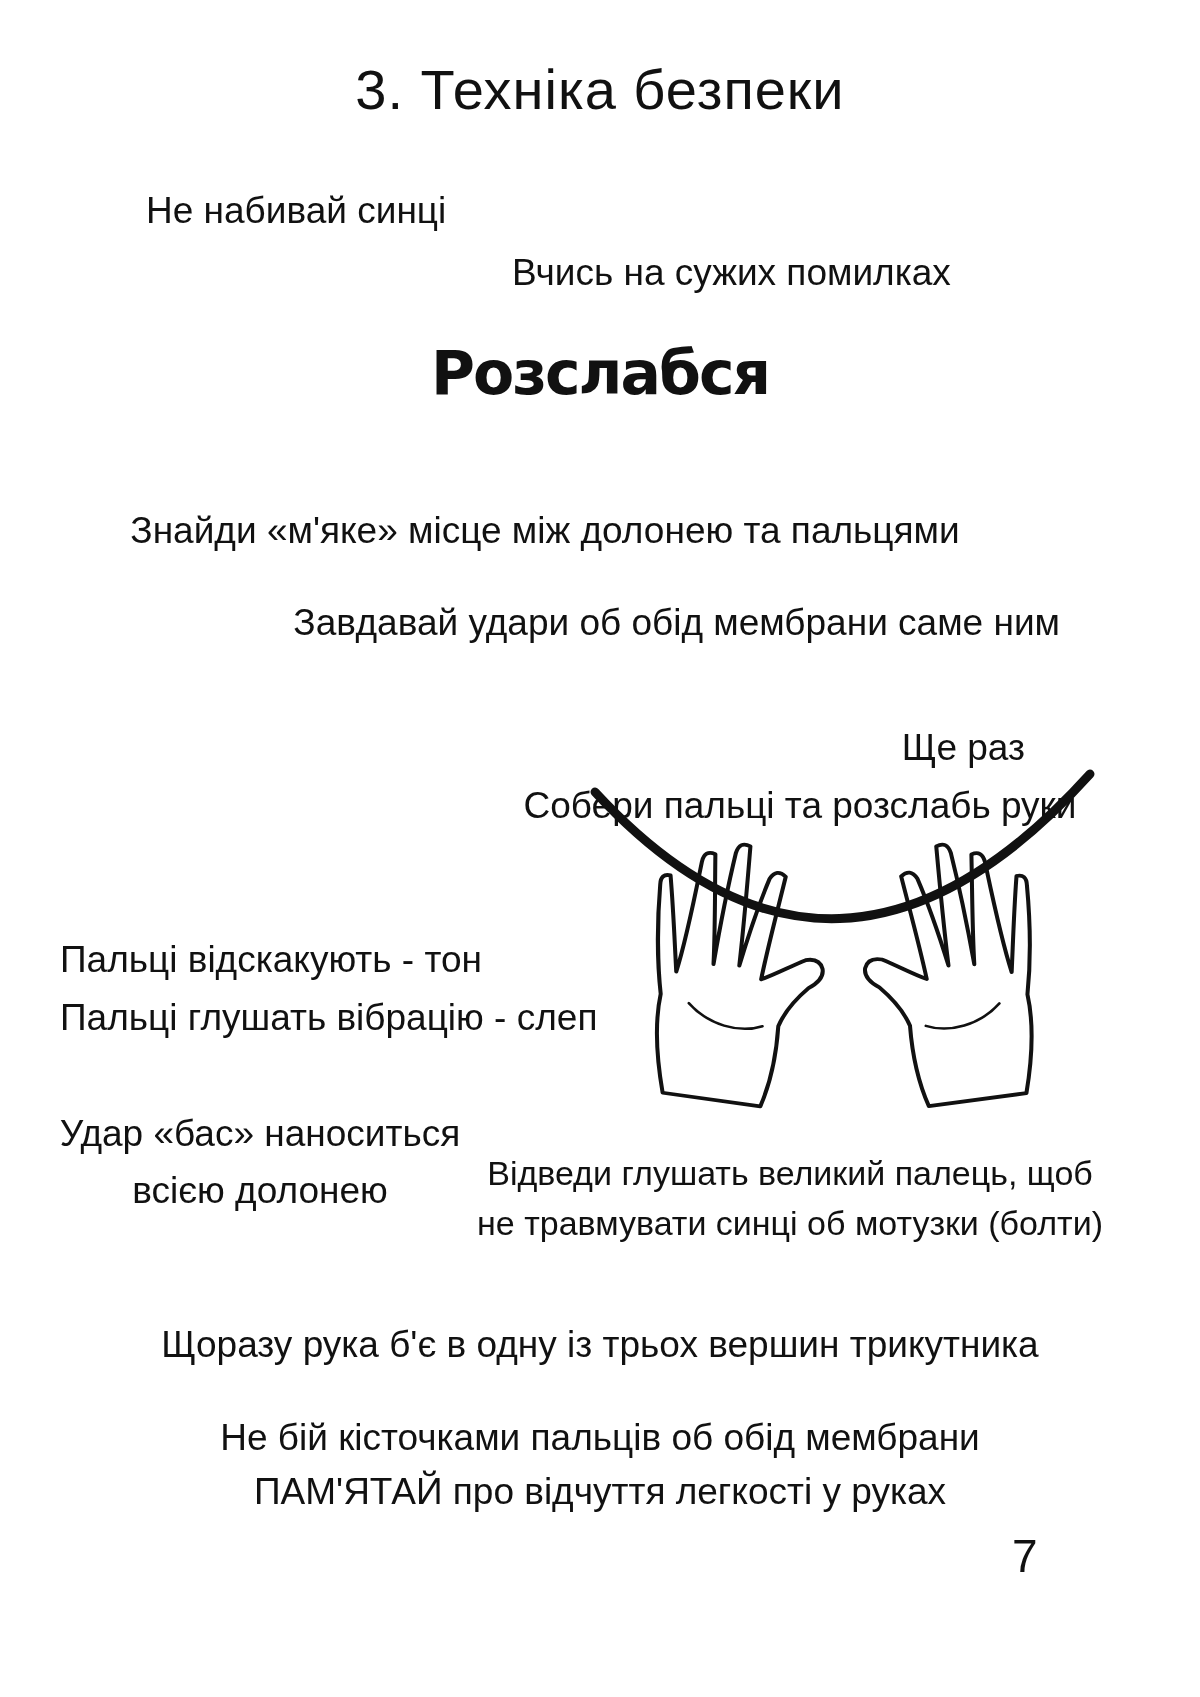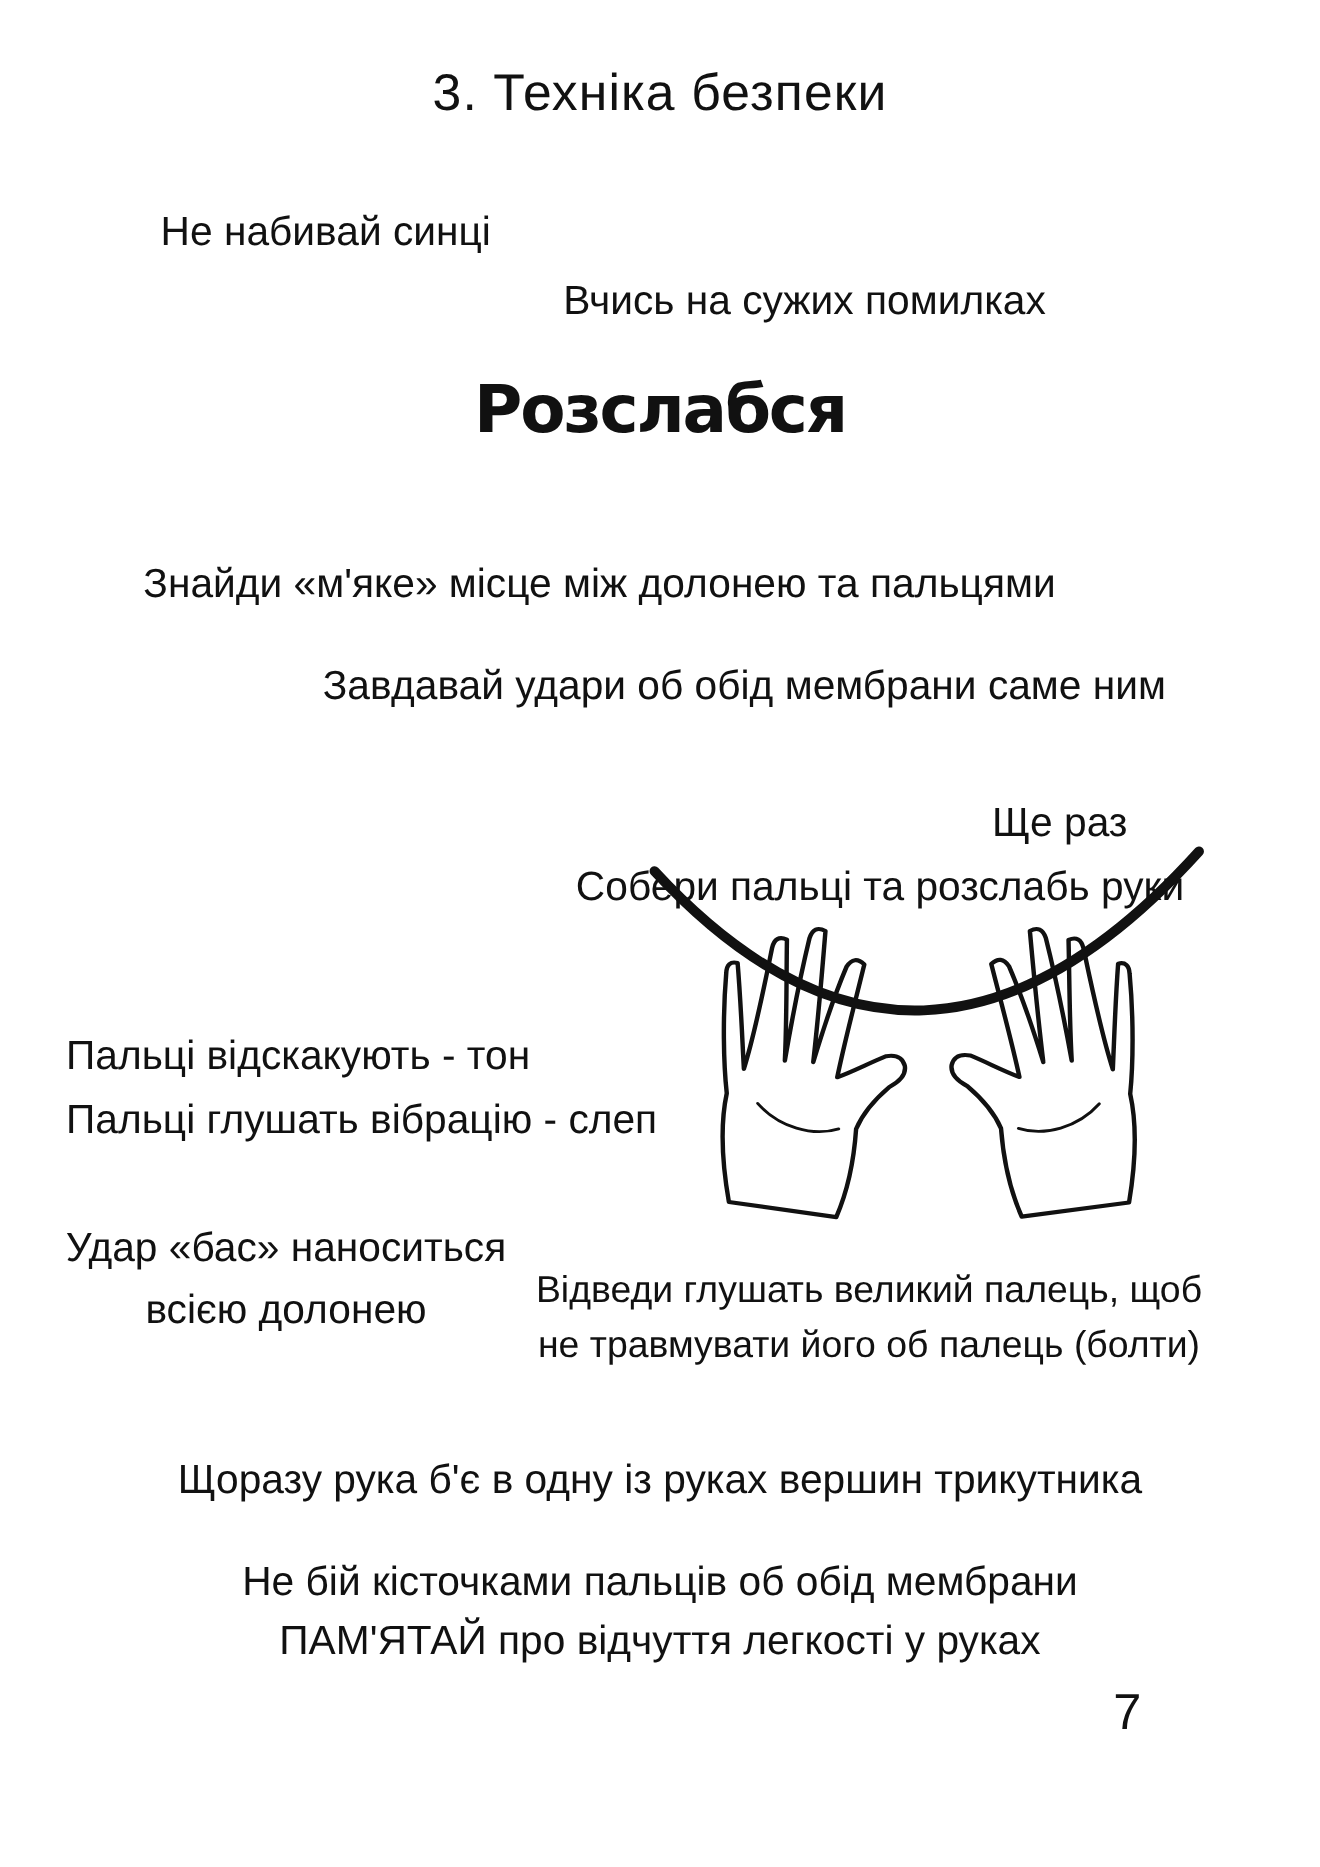--- a/index.html
+++ b/index.html
@@ -8,21 +8,21 @@
     width:1200px; height:1697px;
     margin:0 auto;
     background:#ffffff;
     color:#111;
     font-family:"Liberation Sans", sans-serif;
     overflow:hidden;
   }
   .txt { position:absolute; white-space:nowrap; line-height:1.25; }
   .doc-title {
     top:55px; left:45px; width:1110px;
-    font-size:47px; letter-spacing:1px;
+    font-size:56px; letter-spacing:1px;
     text-align:center;
   }
   .tip { font-size:37px; }
   .tip-small { font-size:34px; }
   .relax-heading {
     top:336px; left:45px; width:1110px;
     font-family:"DejaVu Sans", sans-serif;
     font-weight:bold; font-size:60px; letter-spacing:-2px;
     text-align:center;
   }
@@ -117,21 +117,21 @@
 
   <div class="txt tip bounce">Пальці відскакують - тон</div>
   <div class="txt tip mute">Пальці глушать вібрацію - слеп</div>
 
   <div class="txt tip bass">
     <div>Удар «бас» наноситься</div>
     <div>всією долонею</div>
   </div>
 
   <div class="txt tip-small caption1">Відведи глушать великий палець, щоб</div>
-  <div class="txt tip-small caption2">не травмувати його об палець (болти)</div>
+  <div class="txt tip-small caption2">не травмувати синці об мотузки (болти)</div>
 
-  <div class="txt tip triangle">Щоразу рука б'є в одну із руках вершин трикутника</div>
+  <div class="txt tip triangle">Щоразу рука б'є в одну із трьох вершин трикутника</div>
   <div class="txt tip knuckles">Не бій кісточками пальців об обід мембрани</div>
   <div class="txt tip remember">ПАМ'ЯТАЙ про відчуття легкості у руках</div>
 
   <div class="txt page-number">7</div>
 
 </div>
 
 </body></html>

